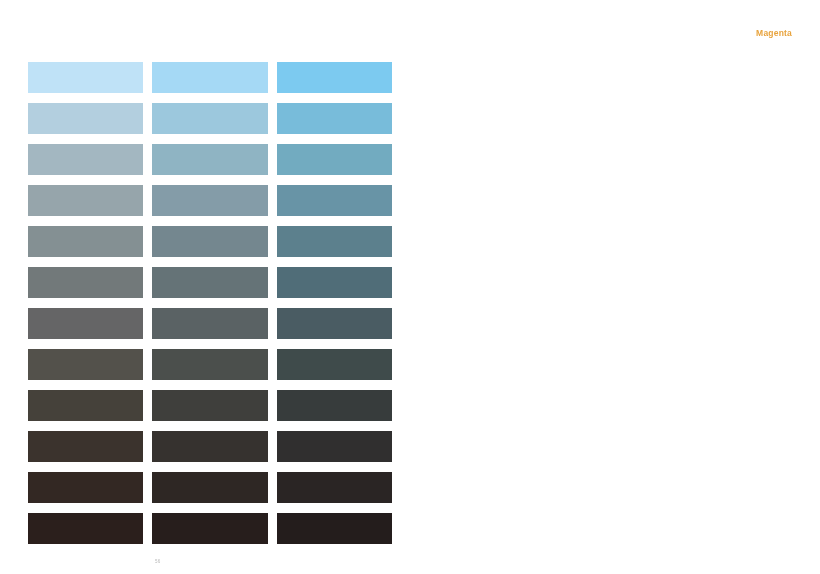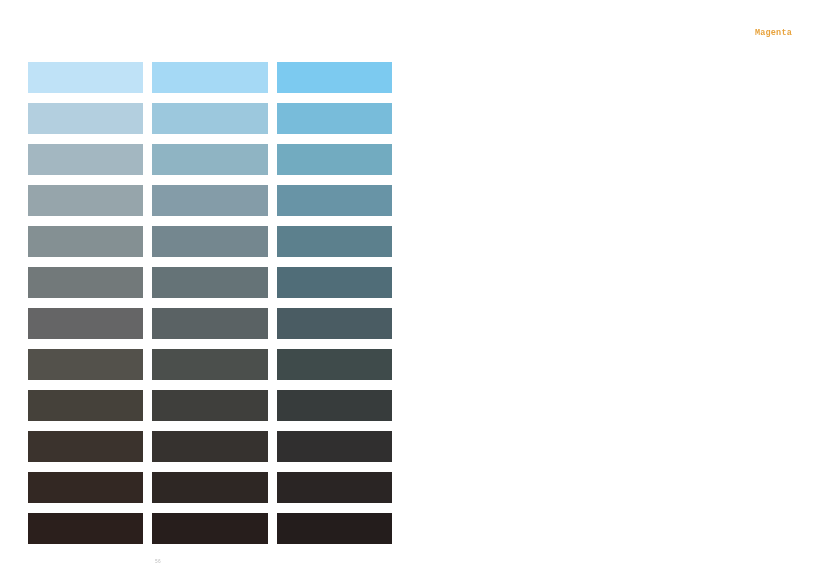--- a/index.html
+++ b/index.html
@@ -18,21 +18,20 @@
   .spread {
     position: absolute;
     inset: 0;
     display: flex;
   }
 
   .page {
     position: relative;
     height: 100%;
     box-sizing: border-box;
-    font-family: Liberation Mono, monospace;
   }
   .page-left  { width: 410px; }
   .page-right { width: 410px; }
 
   
   .header {
     position: absolute;
     top: 26px;
     right: 28px;
     height: 14px;

